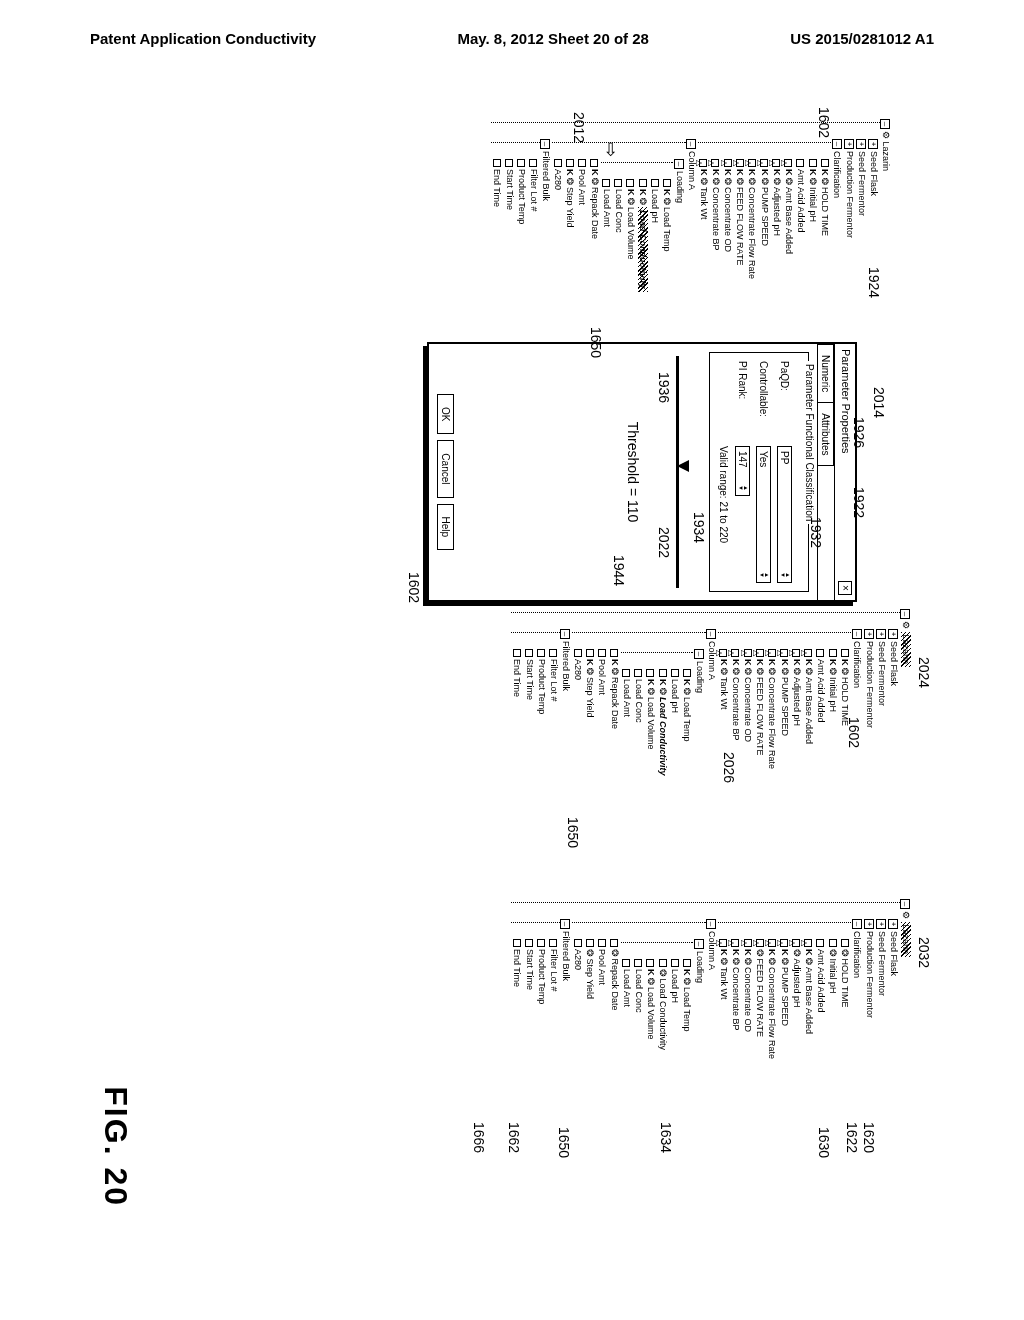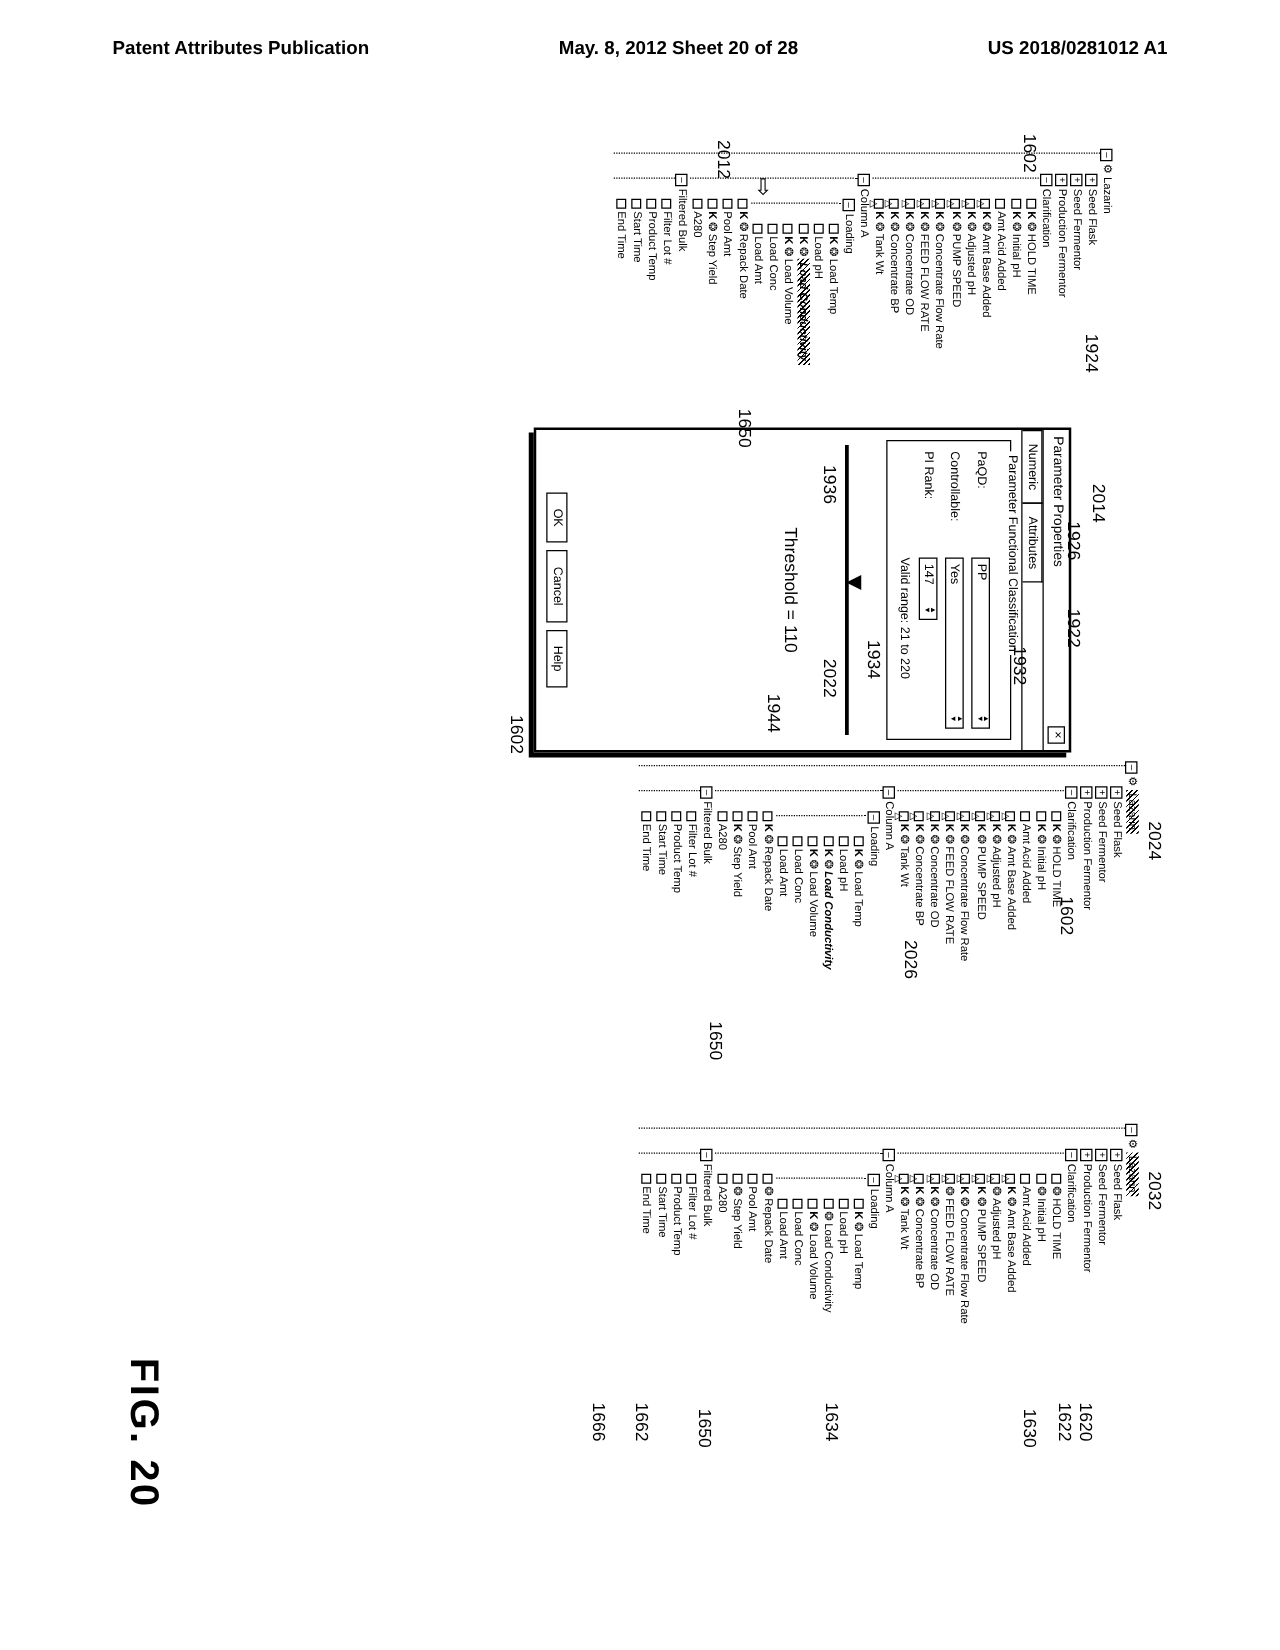--- a/index.html
+++ b/index.html
@@ -202,23 +202,23 @@
     bottom: 5px;
     font-size: 32px;
     font-weight: bold;
     letter-spacing: 2px;
   }
 </style>
 </head>
 <body>
 
 <div class="page-header">
-  <span>Patent Attributes Publication</span>
+  <span>Patent Application Conductivity</span>
   <span>May. 8, 2012  Sheet 20 of 28</span>
-  <span>US 2018/0281012 A1</span>
+  <span>US 2015/0281012 A1</span>
 </div>
 
 <div class="figure-area">
   <div class="figure-content">
 
     <div class="tree-panel left">
       <div class="tree-node"><span class="node-icon">–</span>⚙ <span>Lazarin</span></div>
       <div class="tree-children">
         <div class="tree-node"><span class="node-icon">+</span><span>Seed Flask</span></div>
         <div class="tree-node"><span class="node-icon">+</span><span>Seed Fermentor</span></div>

